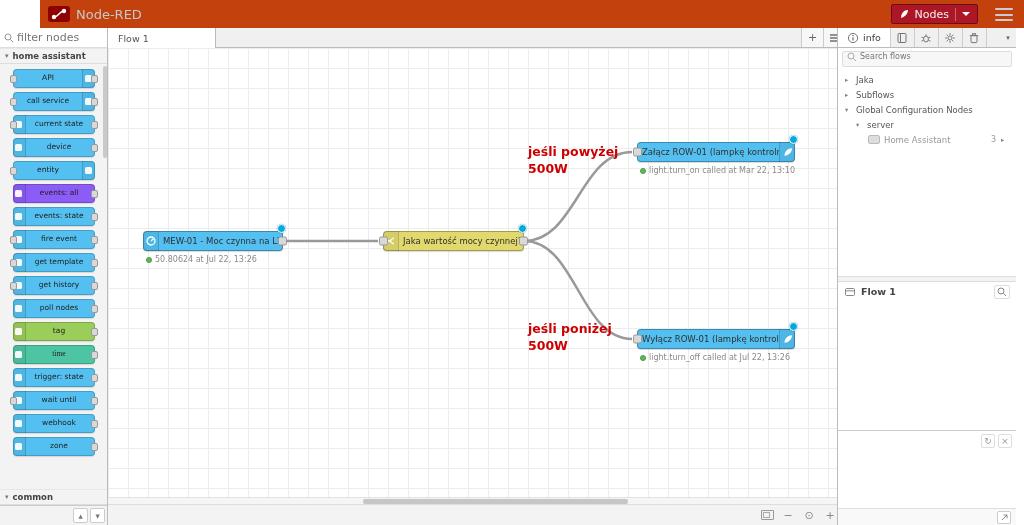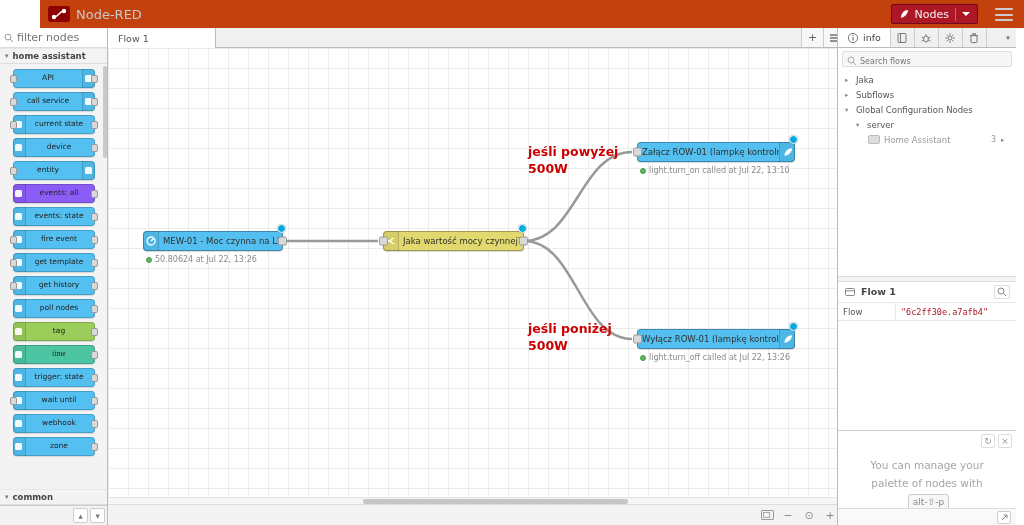--- a/index.html
+++ b/index.html
@@ -80,21 +80,21 @@
   .annotation{position:absolute;color:#cc0000;font-weight:bold;font-size:12.5px;line-height:17px;}
 
   
   #sidebar{position:absolute;top:28px;right:8px;width:179px;bottom:0;background:#fff;border-left:1px solid #bbb;}
   #sb-tabs{position:absolute;top:0;left:0;right:0;height:20px;background:#f0f0f0;border-bottom:1px solid #bbb;display:flex;}
   .sb-tab{height:19px;display:flex;align-items:center;justify-content:center;gap:4px;border-right:1px solid #ccc;cursor:pointer;color:#666;}
   .sb-tab.active{background:#fff;color:#444;font-size:9.5px;padding:0 9px;}
   .sb-tab.icon-only{width:24px;}
   .sb-caret{margin-left:auto;width:16px;height:19px;display:flex;align-items:center;justify-content:center;color:#666;font-size:7px;cursor:pointer;}
   #sb-search{position:absolute;top:23px;left:4px;right:4px;height:16px;border:1px solid #ddd;border-radius:2px;background:#f7f7f7;
-    display:flex;align-items:flex-end;gap:3px;padding:0 4px;}
+    display:flex;align-items:flex-start;gap:3px;padding:0 4px;}
   #sb-search input{border:none;outline:none;flex:1;background:transparent;font-size:8px;color:#666;font-family:inherit;min-width:0;}
   #sb-tree{position:absolute;top:44px;left:0;right:0;}
   .tree-row{height:15px;display:flex;align-items:center;gap:4px;font-size:8.5px;color:#555;padding-left:7px;cursor:pointer;}
   .tree-row .chev{font-size:6.5px;color:#888;width:7px;}
   .tree-row.ind1{padding-left:18px;}
   .tree-row.ind2{padding-left:30px;color:#999;}
   .cfg-icon{width:12px;height:9px;background:#ddd;border:1px solid #bbb;border-radius:2px;flex:0 0 auto;}
   .tree-right{margin-left:auto;display:flex;align-items:center;gap:5px;padding-right:8px;color:#999;font-size:8px;}
   #sb-divider{position:absolute;top:248px;left:0;right:0;height:6px;background:#f3f3f3;border-top:1px solid #ddd;border-bottom:1px solid #ddd;cursor:row-resize;}
   #sb-detail-header{position:absolute;top:254px;left:0;right:0;height:19px;display:flex;align-items:center;gap:5px;padding:0 6px;
@@ -329,21 +329,21 @@
       <span class="nicon right">
         <svg width="10" height="10">
             <path d="M1.5 8.8 C1.5 4.5 4.8 1.2 9 1.2 C9 5.4 5.8 8 1.5 8.8 Z" fill="#fff"></path>
           </svg>
       </span>
       <span class="nlabel">Załącz ROW-01 (lampkę kontrolną)</span>
       <span class="fport in"></span>
       <span class="changed"></span>
       <div class="nstatus">
           <i class="sdot"></i>
-          <span>light.turn_on called at Jul 22, 13:10</span>
+          <span>light.turn_on called at Mar 22, 13:10</span>
         </div>
     </div>
 
     <div class="fnode icon-right" style="left: 529px; top: 281px; width: 158px; background-color: rgb(83, 192, 241);">
       <span class="nicon right">
         <svg width="10" height="10">
             <path d="M1.5 8.8 C1.5 4.5 4.8 1.2 9 1.2 C9 5.4 5.8 8 1.5 8.8 Z" fill="#fff"></path>
           </svg>
       </span>
       <span class="nlabel">Wyłącz ROW-01 (lampkę kontrolną)</span>
@@ -484,37 +484,30 @@
     </span>
     <span>Flow 1</span>
     <span class="mag">
       <svg width="10" height="10">
           <circle cx="4" cy="4" r="3" stroke="#888" fill="none"></circle>
           <line x1="6.3" y1="6.3" x2="9" y2="9" stroke="#888"></line>
         </svg>
     </span>
   </div>
 
-  <div id="sb-table">
-    <div class="cell k">Flow</div>
-    <div class="cell v">"6c2ff30e.a7afb4"</div>
-  </div>
 
   <div id="sb-tip">
     <div class="tip-btns">
       <span class="tip-btn">
           <span>↻</span>
         </span>
       <span class="tip-btn">
           <span>×</span>
         </span>
     </div>
-    <div class="tip-text">
-      <span>You can manage your palette of nodes with</span><kbd>alt-⇧-p</kbd>
-    </div>
   </div>
 
   <div id="sb-footer">
     <span class="sbf-btn">
       <svg width="9" height="9">
           <path d="M2 7 L7 2 M7 2 H3.6 M7 2 V5.4" stroke="#888" fill="none"></path>
         </svg>
     </span>
   </div>
 </div>

